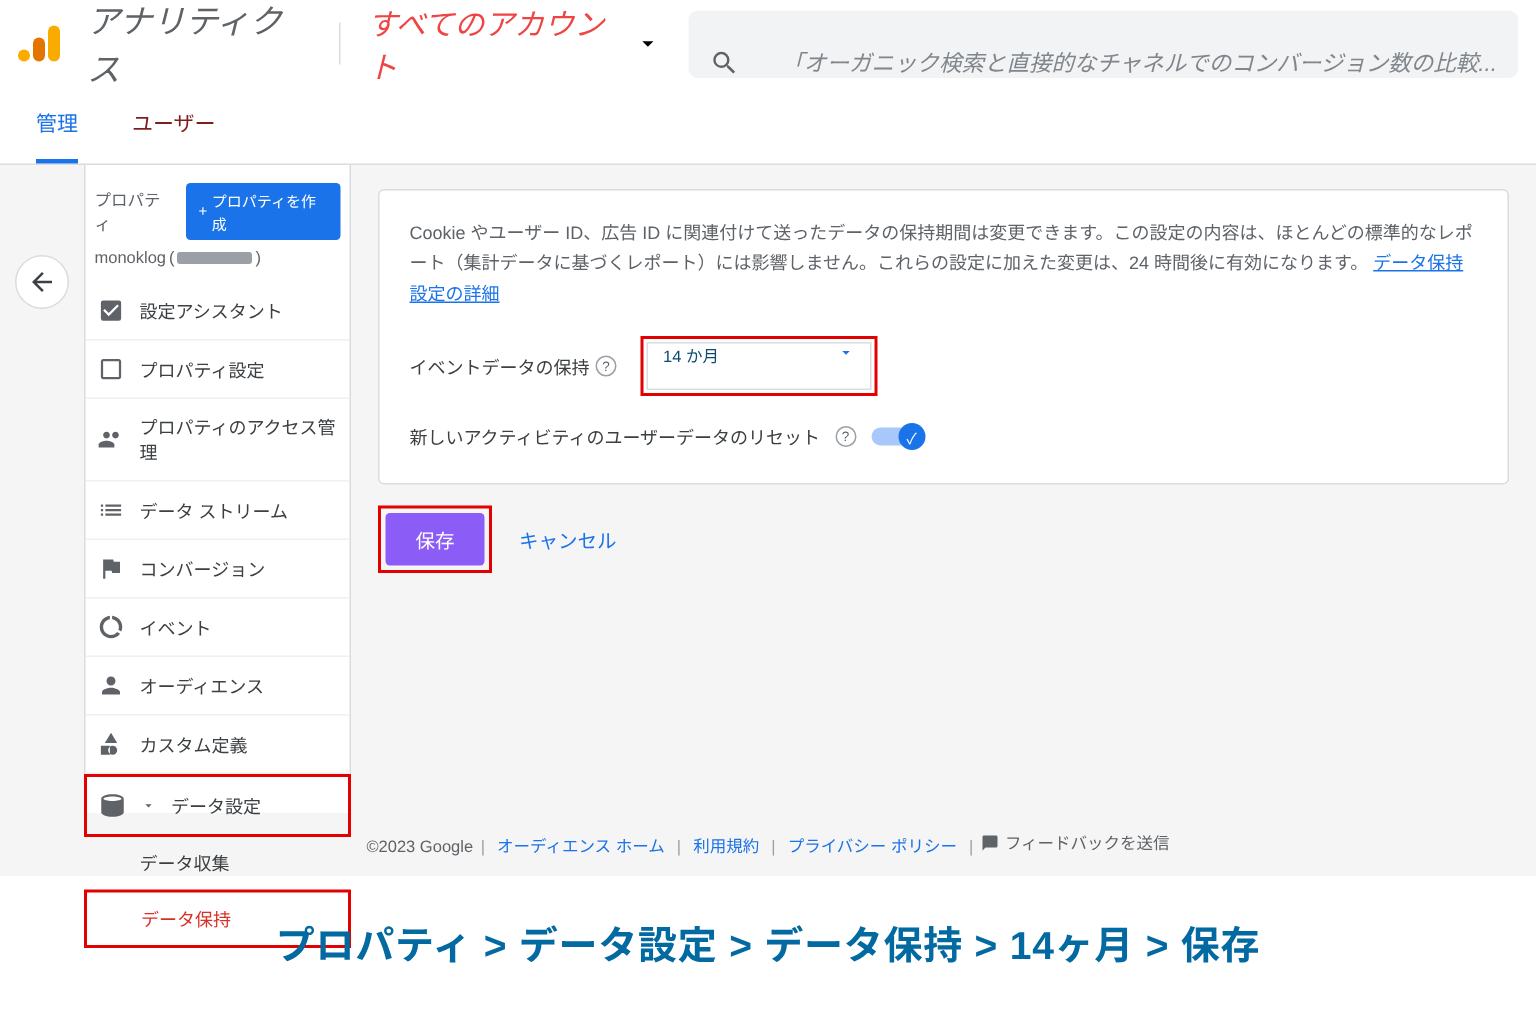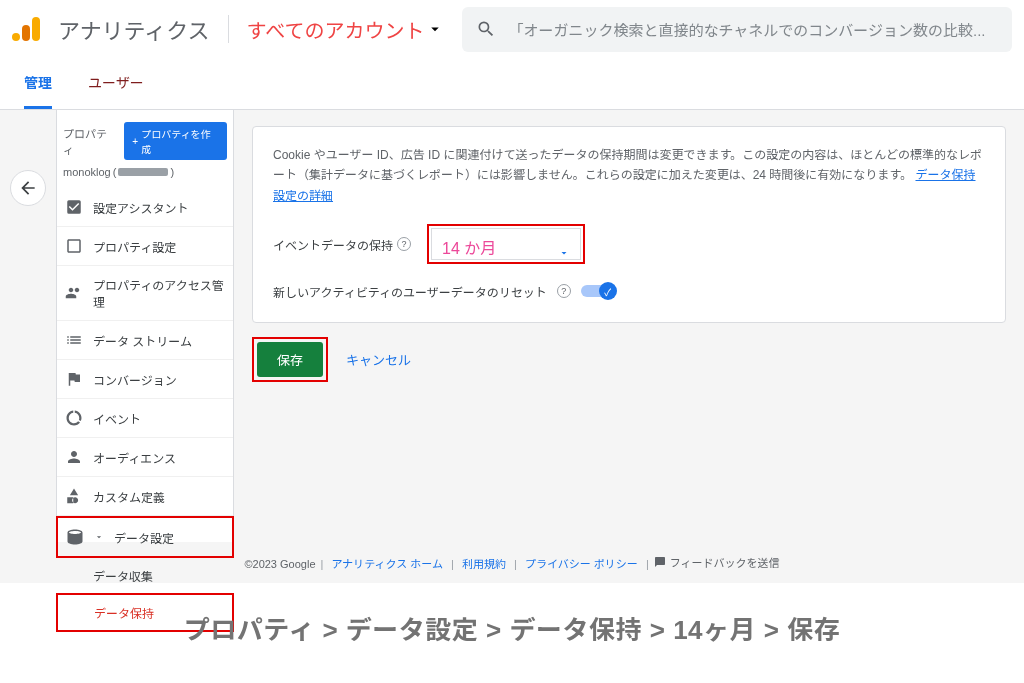--- a/index.html
+++ b/index.html
@@ -1,32 +1,32 @@
 <!DOCTYPE html>
 <html><head>
 <meta charset="utf-8">
 <style>
 * { margin: 0; padding: 0; box-sizing: border-box; font-family: "Helvetica Neue", Arial, "Hiragino Sans", "Noto Sans JP", sans-serif; }
 body { background: #fff; width: 1024px; height: 683px; overflow: hidden; position: relative; }
-.header { height: 58px; display: flex; align-items: center; padding: 0 12px; gap: 18px; }
+.header { height: 58px; display: flex; align-items: center; padding: 0 12px; gap: 18px; font-style: italic; }
 .logo-ga { display: flex; align-items: flex-end; gap: 2px; }
 .logo-bar1 { width: 8px; height: 8px; background: #f9ab00; border-radius: 50%; }
 .logo-bar2 { width: 8px; height: 16px; background: #e37400; border-radius: 4px; }
 .logo-bar3 { width: 8px; height: 24px; background: #f9ab00; border-radius: 4px; }
 .app-title { font-size: 22px; color: #5f6368; font-weight: 400; }
 .divider-v { width: 1px; height: 28px; background: #dadce0; }
 .accounts { font-size: 20px; color: #ef4444; display: flex; align-items: center; gap: 2px; cursor: pointer; }
 .accounts svg { width: 18px; height: 18px; }
-.search-box { flex: 1; max-width: 560px; height: 45px; background: #f1f3f4; border-radius: 6px; display: flex; align-items: center; padding: 0 14px; gap: 12px; }
+.search-box { flex: 1; max-width: 560px; height: 45px; background: #f1f3f4; border-radius: 6px; display: flex; align-items: flex-end; padding: 0 14px; gap: 28px; }
 .search-box svg { width: 20px; height: 20px; fill: #5f6368; }
 .search-placeholder { color: #80868b; font-size: 15px; white-space: nowrap; overflow: hidden; text-overflow: ellipsis; }
 
 .tabs { display: flex; gap: 36px; padding: 0 24px; border-bottom: 1px solid #dadce0; background: #fff; }
 .tab { font-size: 14px; color: #7f1d1d; padding: 14px 0; border-bottom: 3px solid transparent; }
-.tab.active { color: #1a73e8; border-bottom-color: #1a73e8; font-weight: 700; }
+.tab.active { color: #1a73e8; border-bottom-color: #1a73e8; font-weight: 400; }
 
 .content { display: flex; background: #f5f5f5; height: 432px; }
 .back-col { width: 56px; display: flex; align-items: flex-start; justify-content: center; padding-top: 60px; }
 .back-btn { width: 36px; height: 36px; border-radius: 50%; border: 1px solid #dadce0; background: #fff; display: flex; align-items: center; justify-content: center; }
 .back-btn svg { width: 20px; height: 20px; fill: #3c4043; }
 
 .sidebar { width: 178px; background: #fff; border-right: 1px solid #dadce0; border-left: 1px solid #dadce0; padding-top: 8px; }
 .prop-header { display: flex; align-items: center; gap: 8px; padding: 4px 6px 6px 6px; font-size: 11px; color: #5f6368; }
 .create-prop { background: #1a73e8; color: #fff; font-size: 10px; padding: 4px 8px; border-radius: 3px; display: flex; align-items: center; gap: 3px; }
 .prop-name-row { font-size: 11px; color: #5f6368; padding: 0 6px 10px 6px; display: flex; align-items: center; gap: 2px; }
@@ -42,41 +42,41 @@
 .main { flex: 1; padding: 16px 18px; overflow: hidden; }
 .card { background: #fff; border: 1px solid #dadce0; border-radius: 4px; }
 .card-title { padding: 18px 20px; font-size: 14px; color: #3c4043; font-weight: 400; border-bottom: 1px solid #dadce0; }
 .card-body { padding: 18px 20px 22px; }
 .desc { font-size: 12px; color: #5f6368; line-height: 1.7; margin-bottom: 18px; }
 .desc a { color: #1a73e8; text-decoration: underline; }
 .field-row { display: flex; align-items: center; gap: 16px; margin-bottom: 18px; }
 .field-label { font-size: 12px; color: #3c4043; display: flex; align-items: center; gap: 4px; }
 .help-q { width: 14px; height: 14px; border: 1px solid #9aa0a6; border-radius: 50%; font-size: 9px; color: #5f6368; display: inline-flex; align-items: center; justify-content: center; }
 .select-box { border: 2px solid #e30000; padding: 2px; }
-.select-inner { width: 150px; height: 32px; border: 1px solid #dadce0; display: flex; align-items: flex-end; justify-content: space-between; padding: 0 10px; font-size: 16px; color: #ec4899; }
+.select-inner { width: 150px; height: 32px; border: 1px solid #dadce0; display: flex; align-items: flex-start; justify-content: space-between; padding: 0 10px; font-size: 11px; color: #0c4a6e; }
 .select-inner svg { width: 12px; height: 12px; fill: #1a73e8; }
 .toggle-row { display: flex; align-items: center; gap: 10px; font-size: 12px; color: #3c4043; }
 .toggle { width: 36px; height: 18px; position: relative; }
 .toggle-track { width: 34px; height: 12px; background: #a8c7fa; border-radius: 10px; position: absolute; top: 3px; }
 .toggle-thumb { width: 18px; height: 18px; border-radius: 50%; background: #1a73e8; position: absolute; right: 0; display: flex; align-items: center; justify-content: center; }
 .toggle-thumb::after { content: "✓"; color: #fff; font-size: 10px; }
 
 .actions { display: flex; align-items: center; gap: 18px; margin-top: 14px; }
 .save-wrap { border: 2px solid #e30000; padding: 3px; }
-.save-btn { background: #15803d; color: #fff; font-size: 13px; padding: 8px 20px; border-radius: 3px; }
+.save-btn { background: #8b5cf6; color: #fff; font-size: 13px; padding: 8px 20px; border-radius: 3px; }
 .cancel-btn { font-size: 13px; color: #1a73e8; }
 
 .footer { text-align: center; font-size: 11px; color: #5f6368; padding: 12px 0; background: #f5f5f5; }
 .footer a { color: #1a73e8; text-decoration: none; margin: 0 3px; }
 .footer .sep { color: #9aa0a6; margin: 0 2px; }
 .fb { display: inline-flex; align-items: center; gap: 4px; }
 .fb svg { width: 12px; height: 12px; fill: #5f6368; }
 
 .caption-bar { background: #fff; padding: 26px 0; text-align: center; }
-.caption-bar span { font-size: 26px; font-weight: 700; color: #737373; letter-spacing: 0.5px; }
+.caption-bar span { font-size: 26px; font-weight: 700; color: #0369a1; letter-spacing: 0.5px; }
 </style>
 </head>
 <body>
 
 <div class="header">
   <div class="logo-ga">
     <div class="logo-bar1"></div>
       <div class="logo-bar2"></div>
       <div class="logo-bar3"></div>
   </div>
@@ -222,21 +222,21 @@
         <div class="save-btn">保存</div>
       </div>
       <div class="cancel-btn">キャンセル</div>
     </div>
   </div>
 </div>
 
 <div class="footer">
   <span>©2023 Google</span>
   <span class="sep">|</span>
-  <a href="#">アナリティクス ホーム</a>
+  <a href="#">オーディエンス ホーム</a>
   <span class="sep">|</span>
   <a href="#">利用規約</a>
   <span class="sep">|</span>
   <a href="#">プライバシー ポリシー</a>
   <span class="sep">|</span>
   <span class="fb">
     <svg viewBox="0 0 24 24">
         <path d="M20 2H4c-1.1 0-2 .9-2 2v18l4-4h14c1.1 0 2-.9 2-2V4c0-1.1-.9-2-2-2z"></path>
       </svg>
     <span>フィードバックを送信</span>

